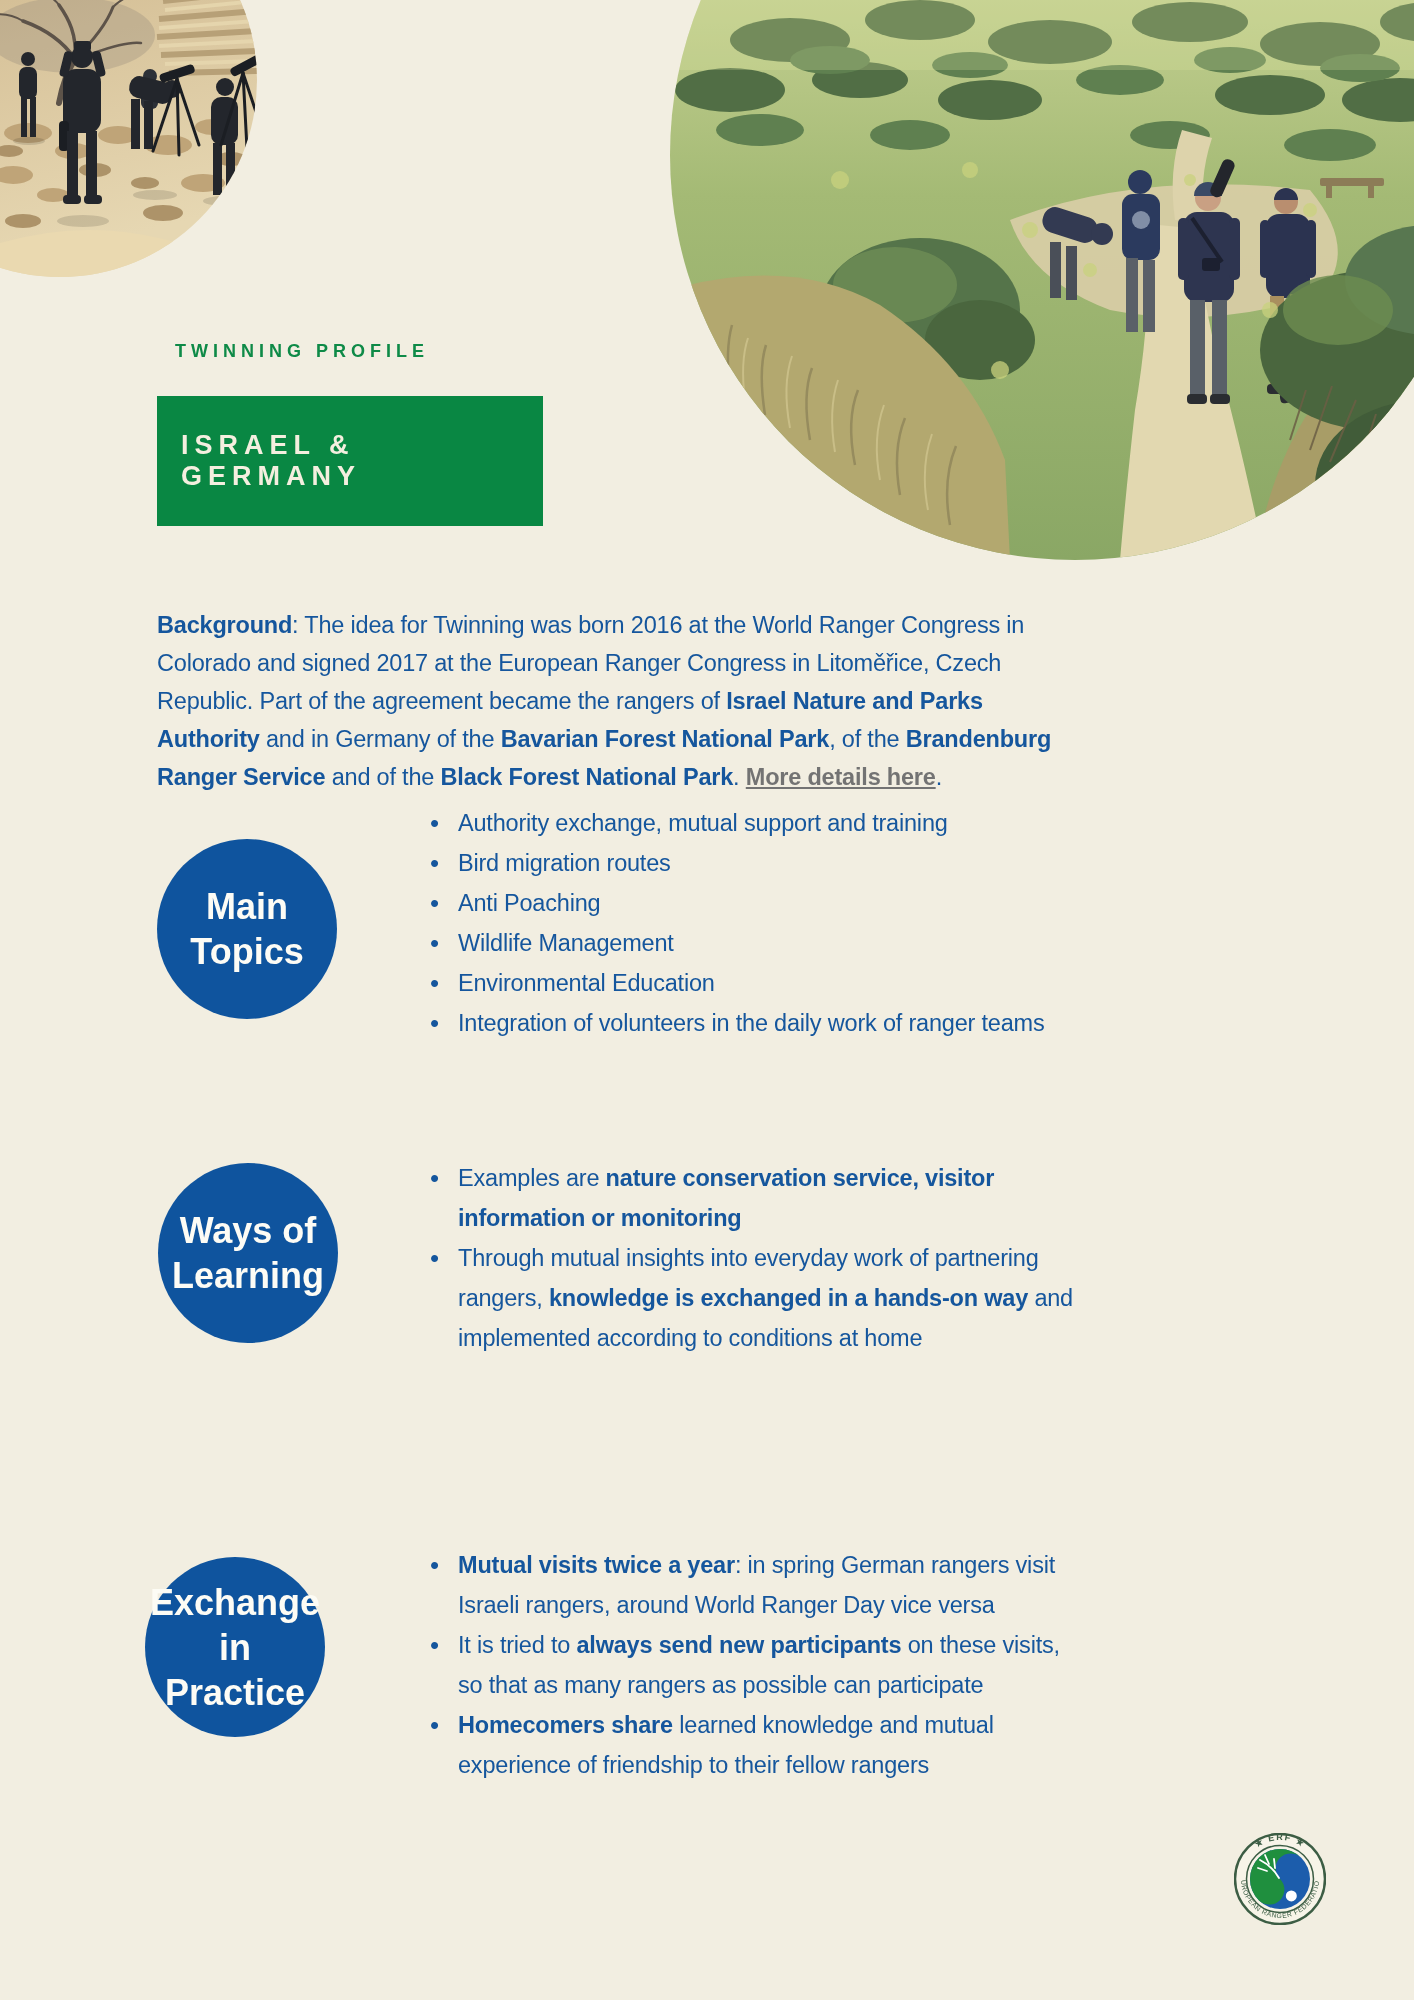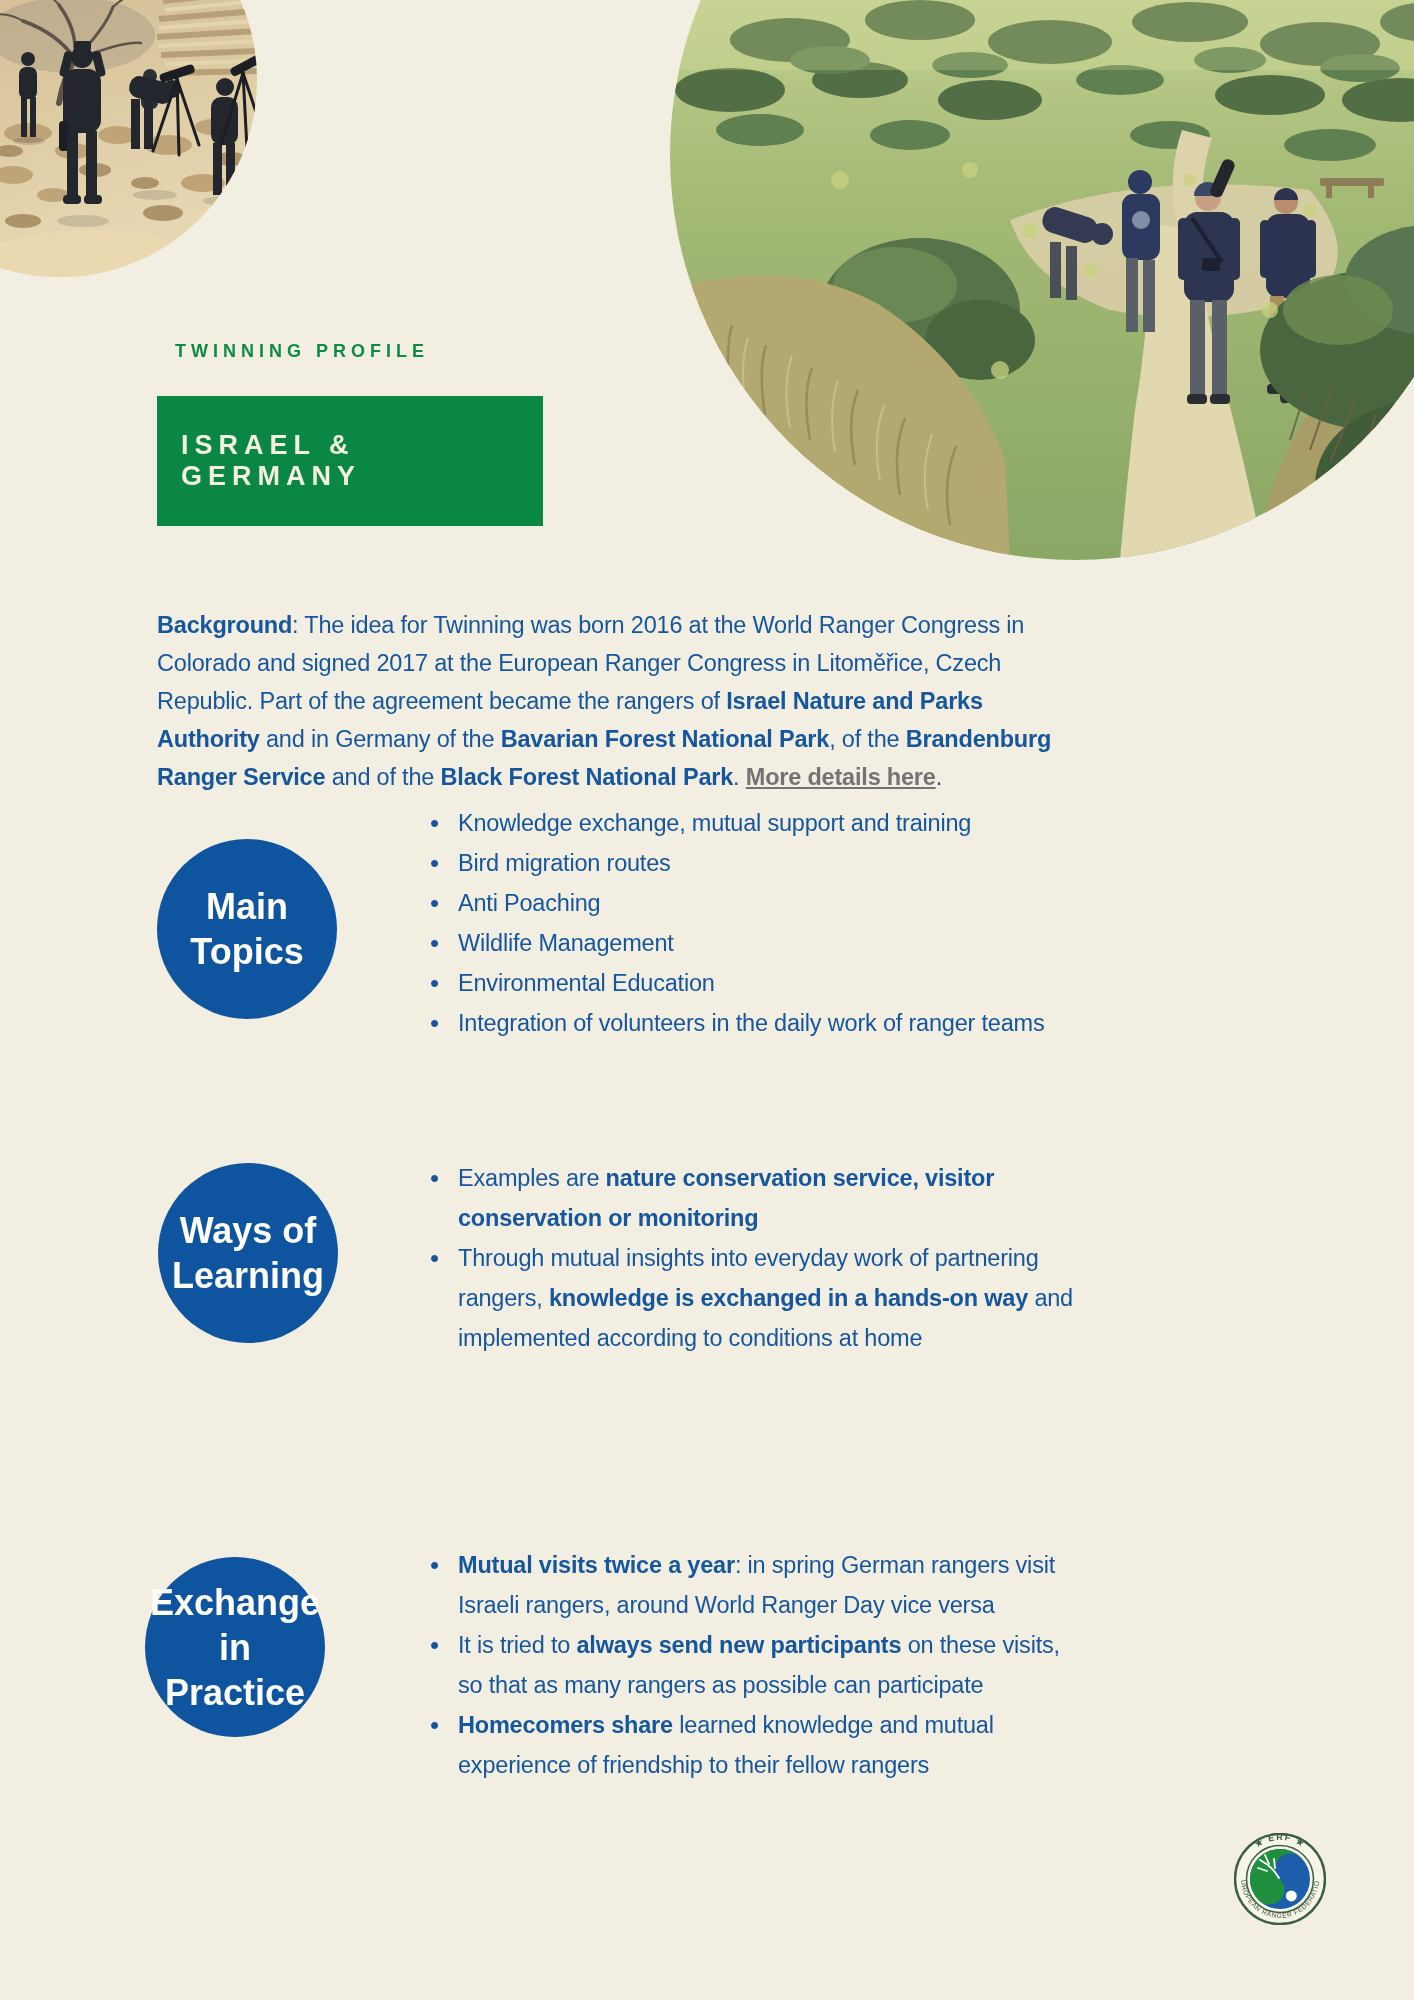--- a/index.html
+++ b/index.html
@@ -261,31 +261,31 @@
   <div class="title">TWINNING PROFILE</div>
 
   <div class="banner">
     <span>ISRAEL &amp; GERMANY</span>
   </div>
 
   <p class="bg-text"><span class="b">Background</span><span>: The idea for Twinning was born 2016 at the World Ranger Congress in</span><br><span>Colorado and signed 2017 at the European Ranger Congress in Litoměřice, Czech</span><br><span>Republic. Part of the agreement became the rangers of </span><span class="b">Israel Nature and Parks</span><br><span class="b">Authority</span><span> and in Germany of the </span><span class="b">Bavarian Forest National Park</span><span>, of the </span><span class="b">Brandenburg</span><br><span class="b">Ranger Service</span><span> and of the </span><span class="b">Black Forest National Park</span><span>. </span><a class="link">More details here</a><span>.</span></p>
 
   <div class="circle" style="left:157px;top:839px">Main<br>Topics</div>
   <ul class="bullets" style="left:428px;top:803px">
-      <li><span>Knowledge exchange, mutual support and training</span></li>
+      <li><span>Authority exchange, mutual support and training</span></li>
       <li><span>Bird migration routes</span></li>
       <li><span>Anti Poaching</span></li>
       <li><span>Wildlife Management</span></li>
       <li><span>Environmental Education</span></li>
       <li><span>Integration of volunteers in the daily work of ranger teams</span></li>
     </ul>
 
   <div class="circle" style="left:158px;top:1163px">Ways of<br>Learning</div>
   <ul class="bullets" style="left:428px;top:1158px">
-      <li><span>Examples are </span><span class="b">nature conservation service, visitor</span><br><span class="b">conservation or monitoring</span></li>
+      <li><span>Examples are </span><span class="b">nature conservation service, visitor</span><br><span class="b">information or monitoring</span></li>
       <li><span>Through mutual insights into everyday work of partnering</span><br><span>rangers, </span><span class="b">knowledge is exchanged in a hands-on way</span><span> and</span><br><span>implemented according to conditions at home</span></li>
     </ul>
 
   <div class="circle" style="left:145px;top:1557px">Exchange<br>in Practice</div>
   <ul class="bullets" style="left:428px;top:1545px">
       <li><span class="b">Mutual visits twice a year</span><span>: in spring German rangers visit</span><br><span>Israeli rangers, around World Ranger Day vice versa</span></li>
       <li><span>It is tried to </span><span class="b">always send new participants</span><span> on these visits,</span><br><span>so that as many rangers as possible can participate</span></li>
       <li><span class="b">Homecomers share</span><span> learned knowledge and mutual</span><br><span>experience of friendship to their fellow rangers</span></li>
     </ul>
 

